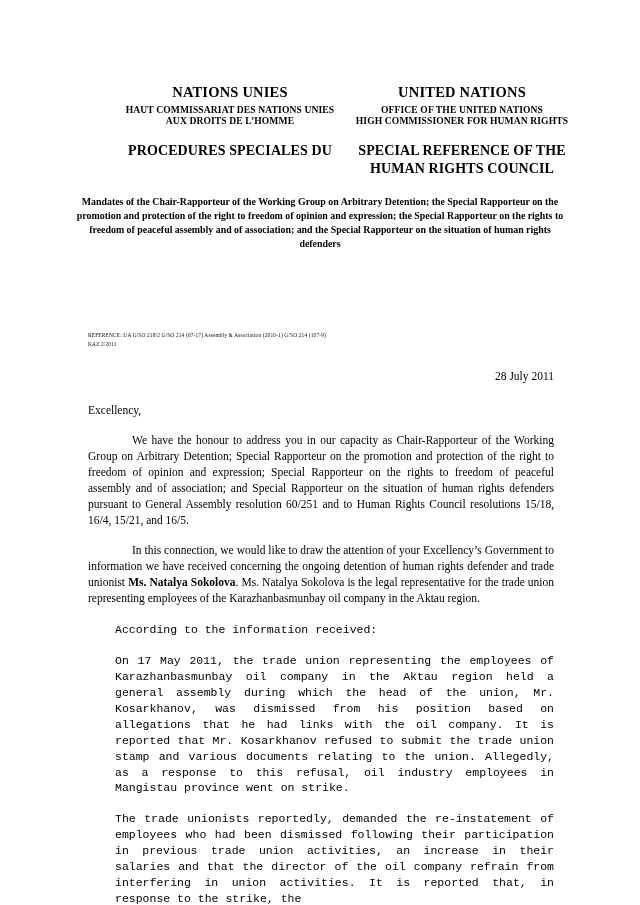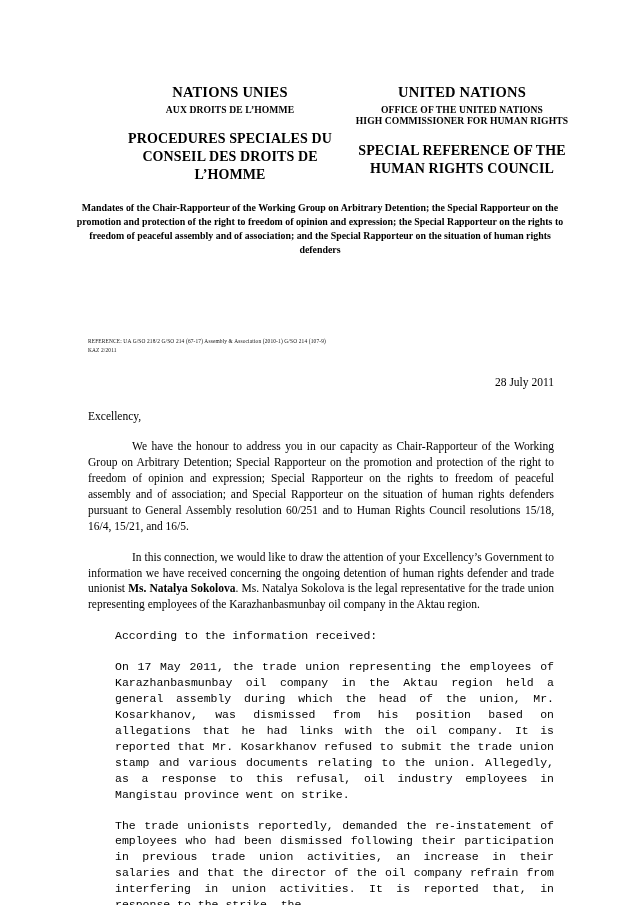--- a/index.html
+++ b/index.html
@@ -126,24 +126,24 @@
 </style>
 </head>
 <body>
 
 <div class="page">
 
   <div class="letterhead">
 
     <div class="lh-col">
       <div class="lh-org">NATIONS UNIES</div>
+      <div class="lh-sub">HAUT COMMISSARIAT DES NATIONS UNIES</div>
       <div class="lh-sub">AUX DROITS DE L’HOMME</div>
       <div class="lh-spacer"></div>
       <div class="lh-proc">PROCEDURES SPECIALES DU</div>
-      <div class="lh-proc">CONSEIL DES DROITS DE L’HOMME</div>
     </div>
 
     <div class="lh-col">
       <div class="lh-org">UNITED NATIONS</div>
       <div class="lh-sub">OFFICE OF THE UNITED NATIONS</div>
       <div class="lh-sub">HIGH COMMISSIONER FOR HUMAN RIGHTS</div>
       <div class="lh-spacer"></div>
       <div class="lh-proc">SPECIAL REFERENCE OF THE</div>
       <div class="lh-proc">HUMAN RIGHTS COUNCIL</div>
     </div>

